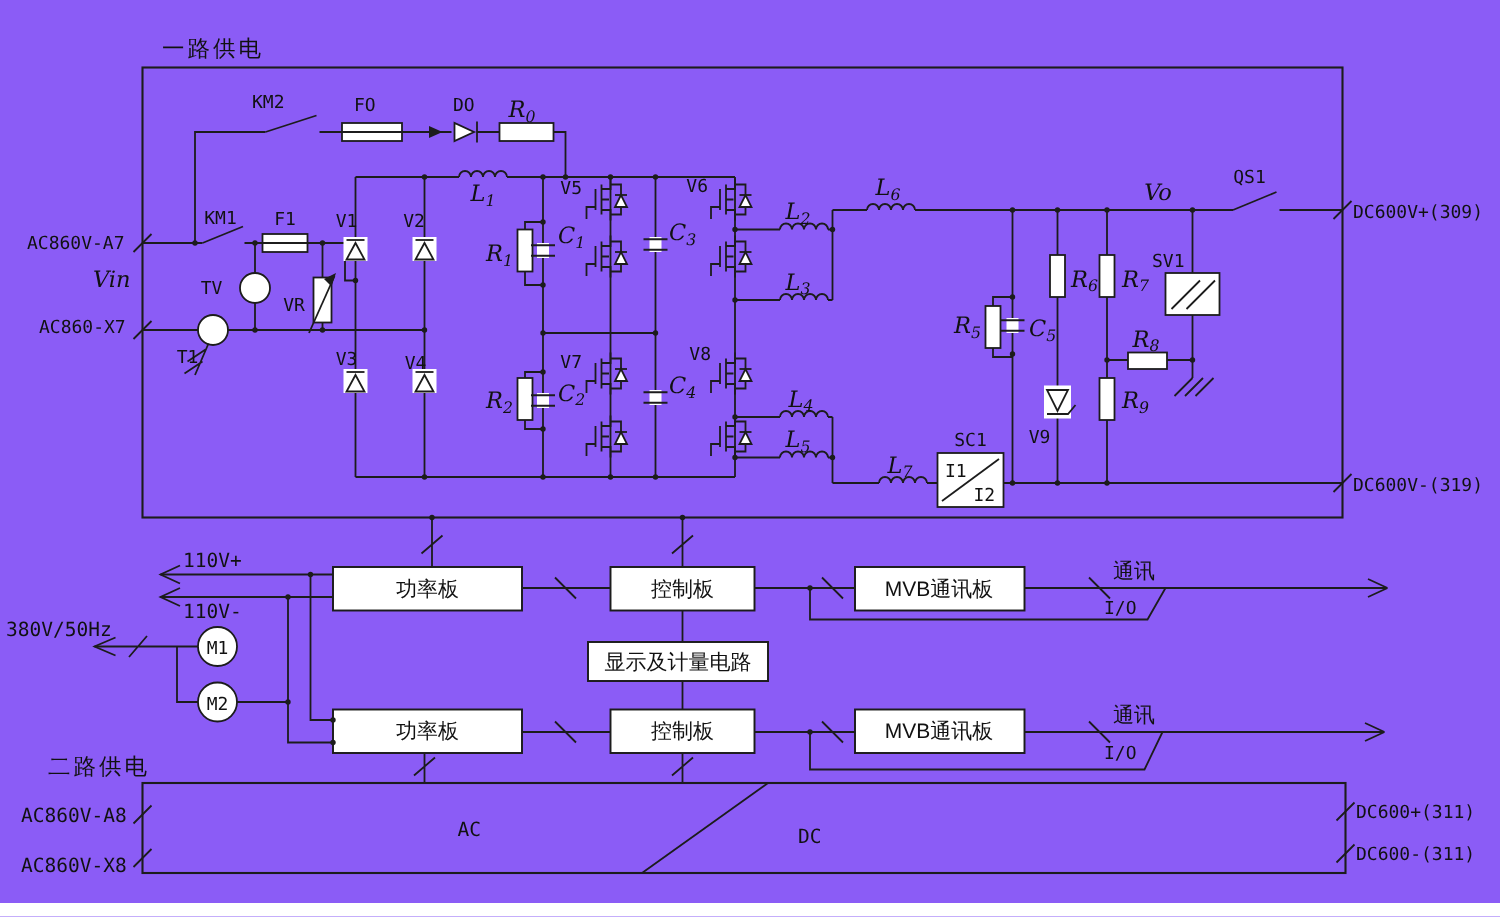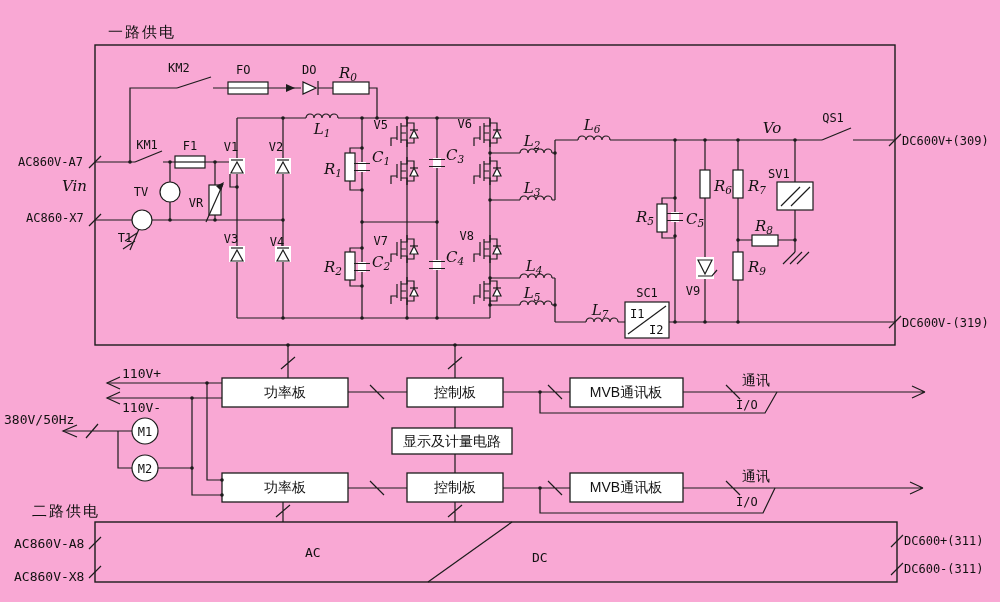--- a/index.html
+++ b/index.html
@@ -1,16 +1,16 @@
 <!DOCTYPE html>
 <html><head>
 <meta charset="utf-8">
 <style>
   html,body{margin:0;padding:0;background:#ffffff;}
-  .stage{position:relative;width:1000px;height:602px;background:#f9a8d4;overflow:hidden;}
+  .stage{position:relative;width:1000px;height:602px;background:#8b5cf6;overflow:hidden;}
   svg{display:block;}
   svg text{fill:#111;stroke:none;}
   .w{fill:none;stroke:#1c1c1c;stroke-width:1.2;}
   .wt{fill:none;stroke:#1c1c1c;stroke-width:1.4;}
   .box{fill:#ffffff;stroke:#1c1c1c;stroke-width:1.3;}
   .comp{fill:#ffffff;stroke:#1c1c1c;stroke-width:1.2;}
   .dotj{fill:#1c1c1c;stroke:none;}
   .arrowf{fill:#1c1c1c;stroke:none;}
   .t-mono{font-family:"DejaVu Sans Mono","Liberation Mono",monospace;font-size:12px;}
   .t-mono-b{font-family:"DejaVu Sans Mono","Liberation Mono",monospace;font-size:13px;}

